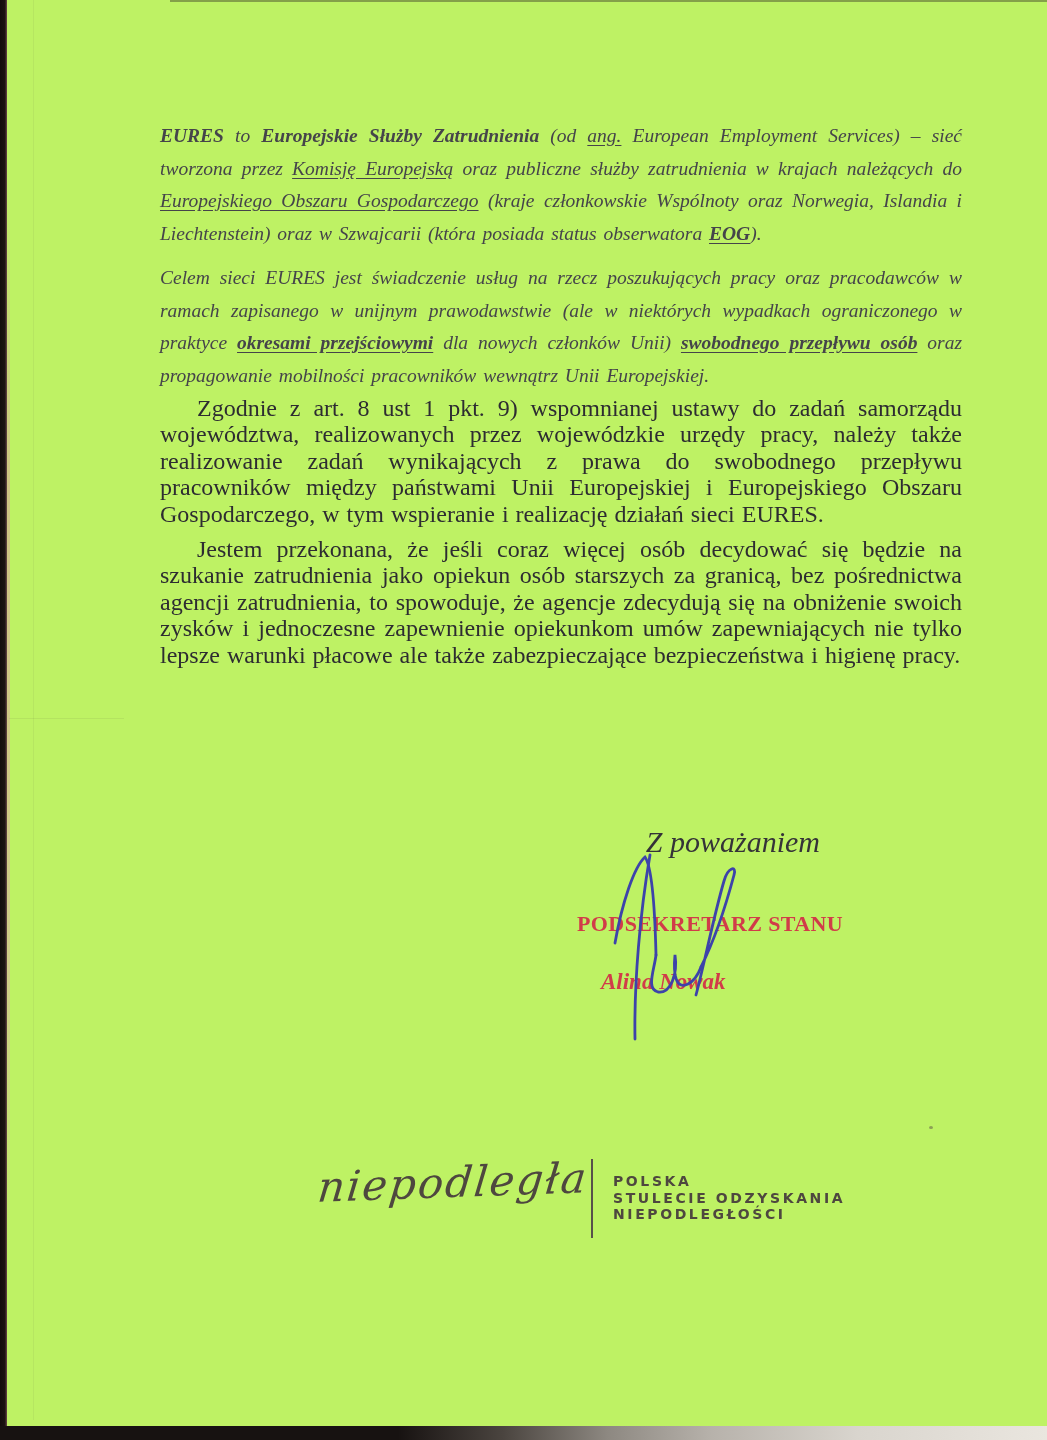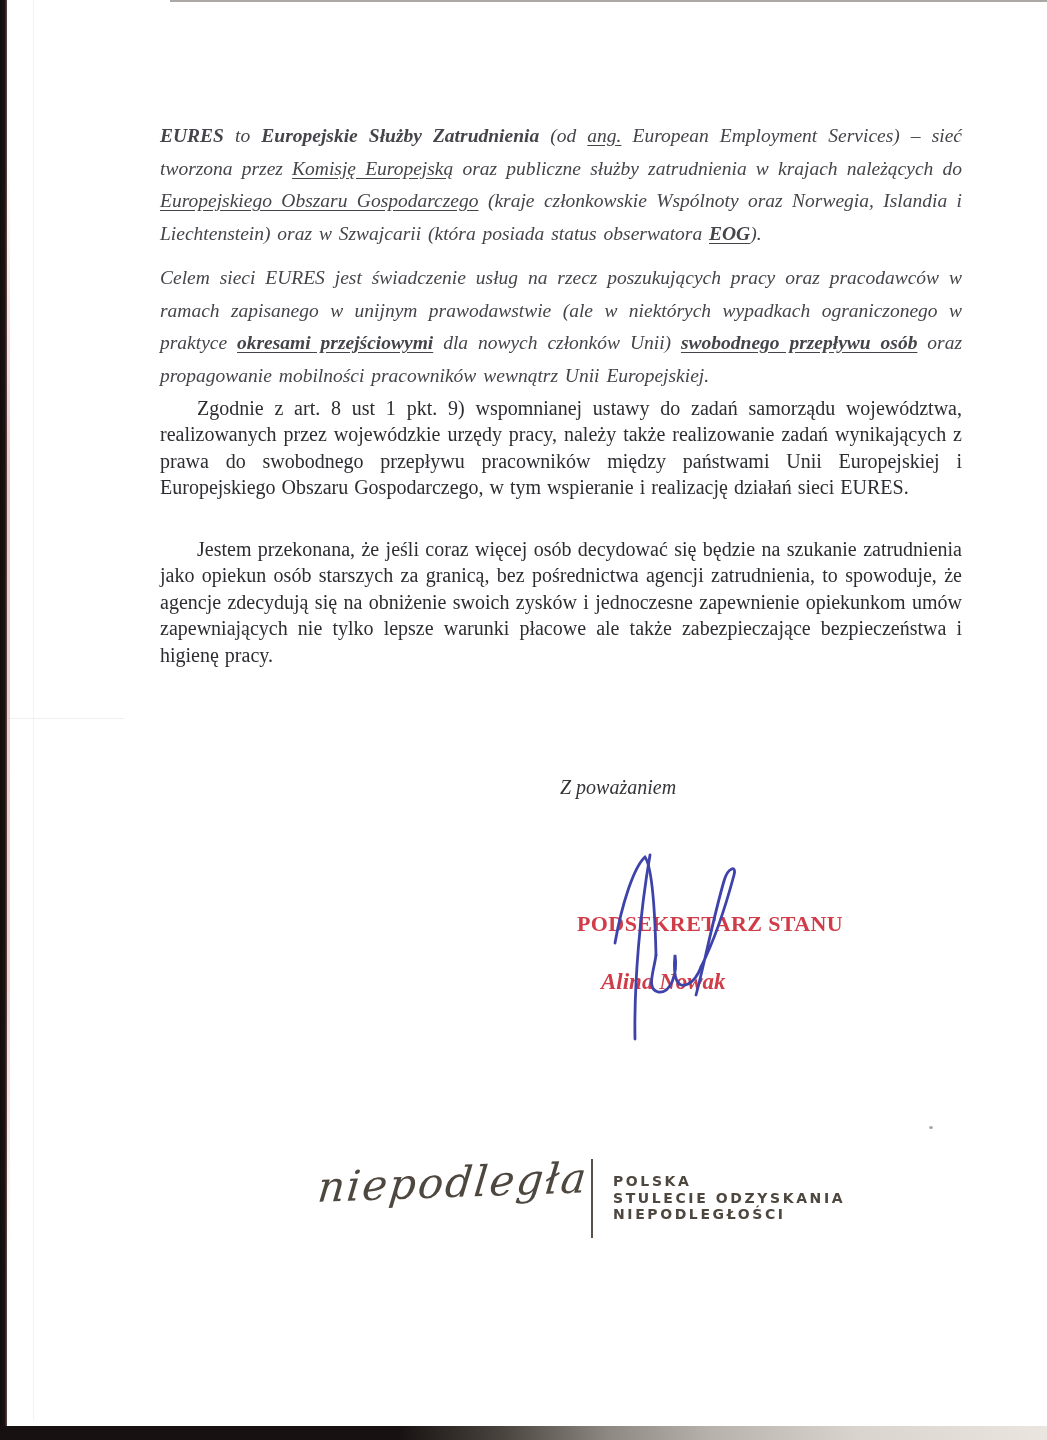--- a/index.html
+++ b/index.html
@@ -6,21 +6,21 @@
   html,body{margin:0;padding:0;}
   body{
     width:1047px;height:1440px;
     background:#e9e6e0;
     font-family:"Liberation Serif", serif;
     position:relative;
     overflow:hidden;
   }
   .page{
     position:absolute;inset:0;
-    background:#ffffff;
+    background:#bef264;
   }
   
   .scan-left{
     position:absolute;left:0;top:0;width:7px;height:1432px;
     background:linear-gradient(to right,#120d0c 0%,#1c1412 70%,#6d4a4a 100%);
   }
   .scan-left-pink{
     position:absolute;left:7px;top:160px;width:3px;height:1100px;
     background:linear-gradient(to bottom, rgba(214,160,160,0) 0%, rgba(219,158,158,.55) 30%, rgba(224,170,170,.5) 75%, rgba(219,158,158,0) 100%);
   }
@@ -49,30 +49,30 @@
     position:absolute;left:160px;width:802px;
     text-align:justify;margin:0;
   }
   .p-italic{
     font-style:italic;
     font-size:19.5px;line-height:32.5px;
     color:#45444a;
     word-spacing:2px;
   }
   .p-normal{
-    font-size:20px;line-height:26.4px;
+    font-size:24px;line-height:26.4px;
     color:#2d2c31;
     text-indent:37px;
     word-spacing:1px;
   }
   .b{font-weight:bold;}
   .u{text-decoration:underline;text-underline-offset:3px;}
   .closing{
-    position:absolute;left:560px;top:776px;width:260px;
-    text-align:left;font-style:italic;font-size:20px;color:#353338;
+    position:absolute;left:560px;top:825px;width:260px;
+    text-align:right;font-style:italic;font-size:30px;color:#353338;
   }
   
   .stamp-title{
     position:absolute;left:577px;top:911px;
     font-weight:bold;font-size:22px;letter-spacing:.4px;
     color:#d13c49;white-space:nowrap;
   }
   .signer-name{
     position:absolute;left:601px;top:969px;
     font-weight:bold;font-style:italic;font-size:23px;

